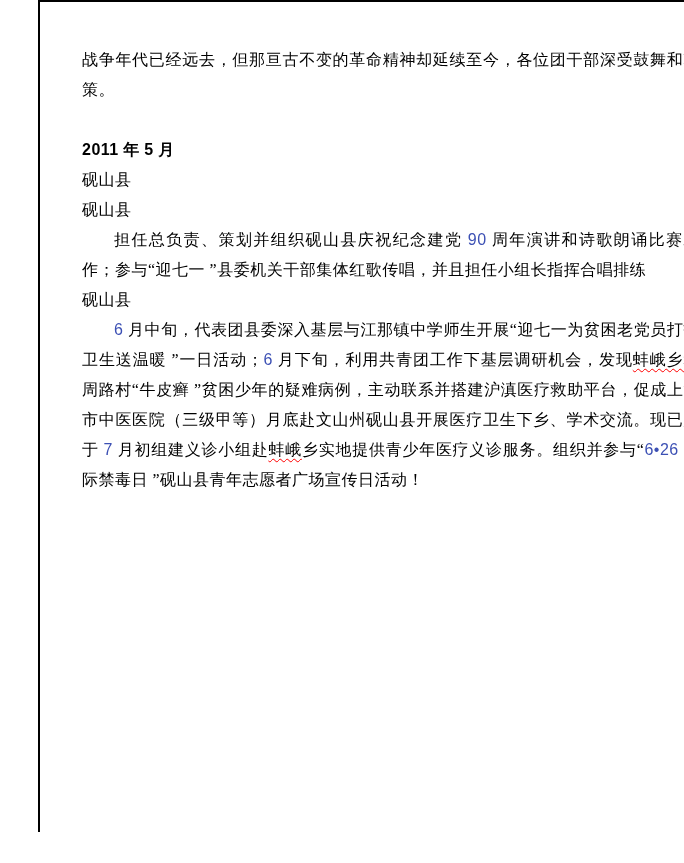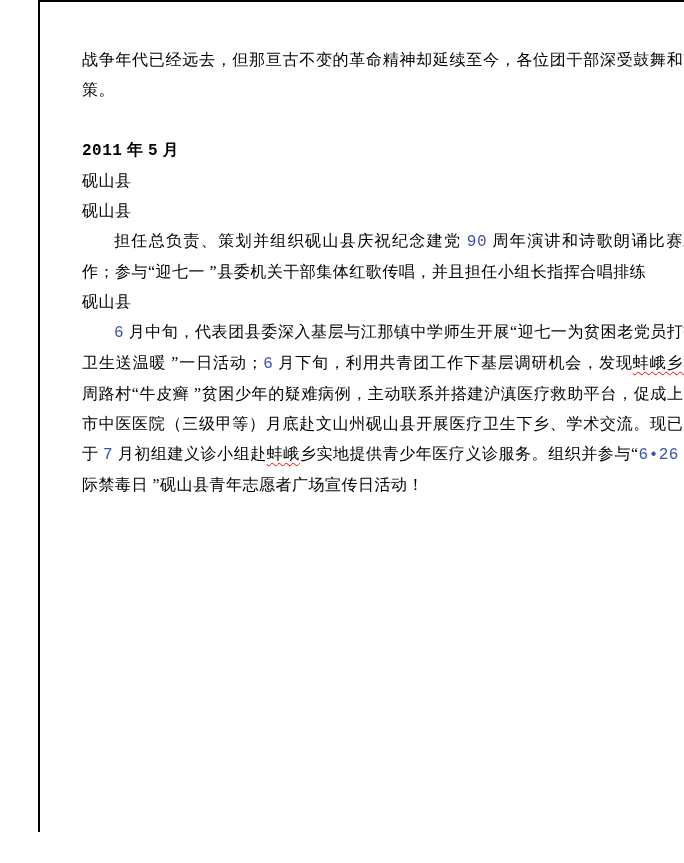--- a/index.html
+++ b/index.html
@@ -38,21 +38,21 @@
     letter-spacing:0.5px;
   }
   .subheading{
     margin:0;
     font-size:16px;
     line-height:30px;
     font-weight:normal;
     letter-spacing:0.5px;
   }
   .latin{
-    font-family:Liberation Mono, monospace;
+    font-family:Liberation Sans, sans-serif;
     color:var(--digit_accent,#3c50b4);
   }
   .heading .latin{color:var(--text,#000000);}
   .misspelled{
     text-decoration:underline wavy var(--spellcheck_underline,#ff0000);
     text-decoration-thickness:1px;
     text-underline-offset:3px;
     text-decoration-skip-ink:none;
     font-family:Liberation Serif, serif;
   }

